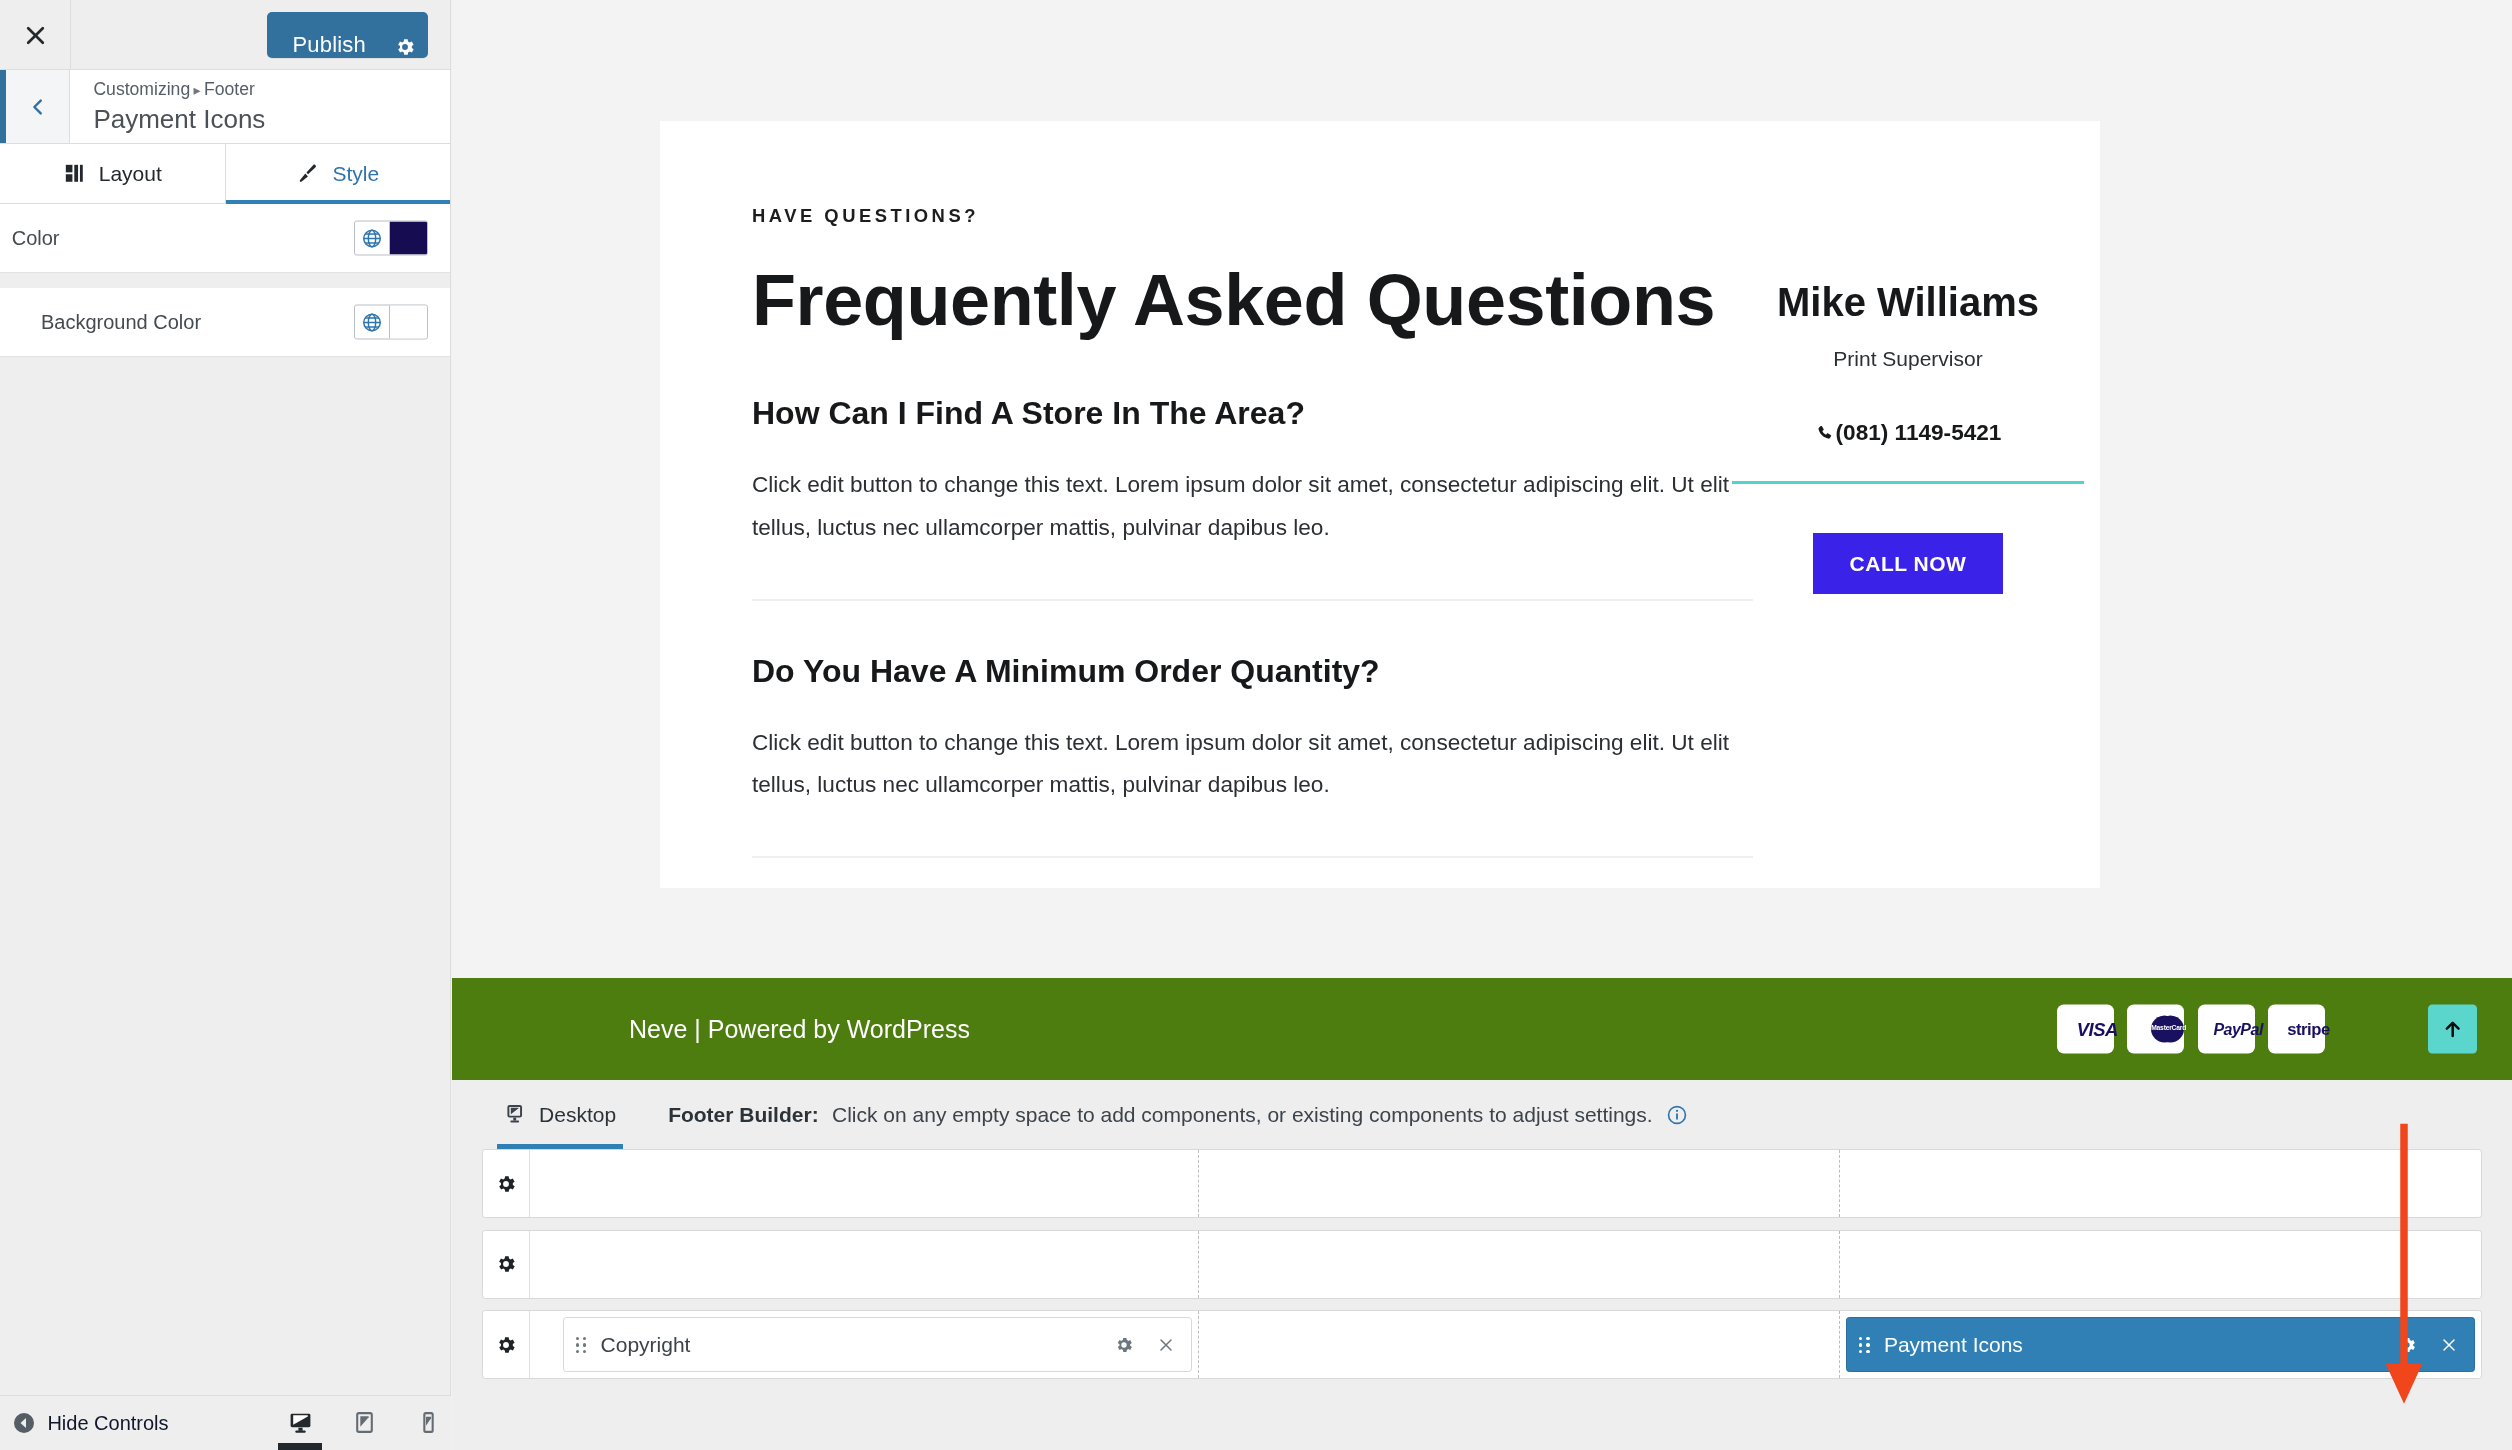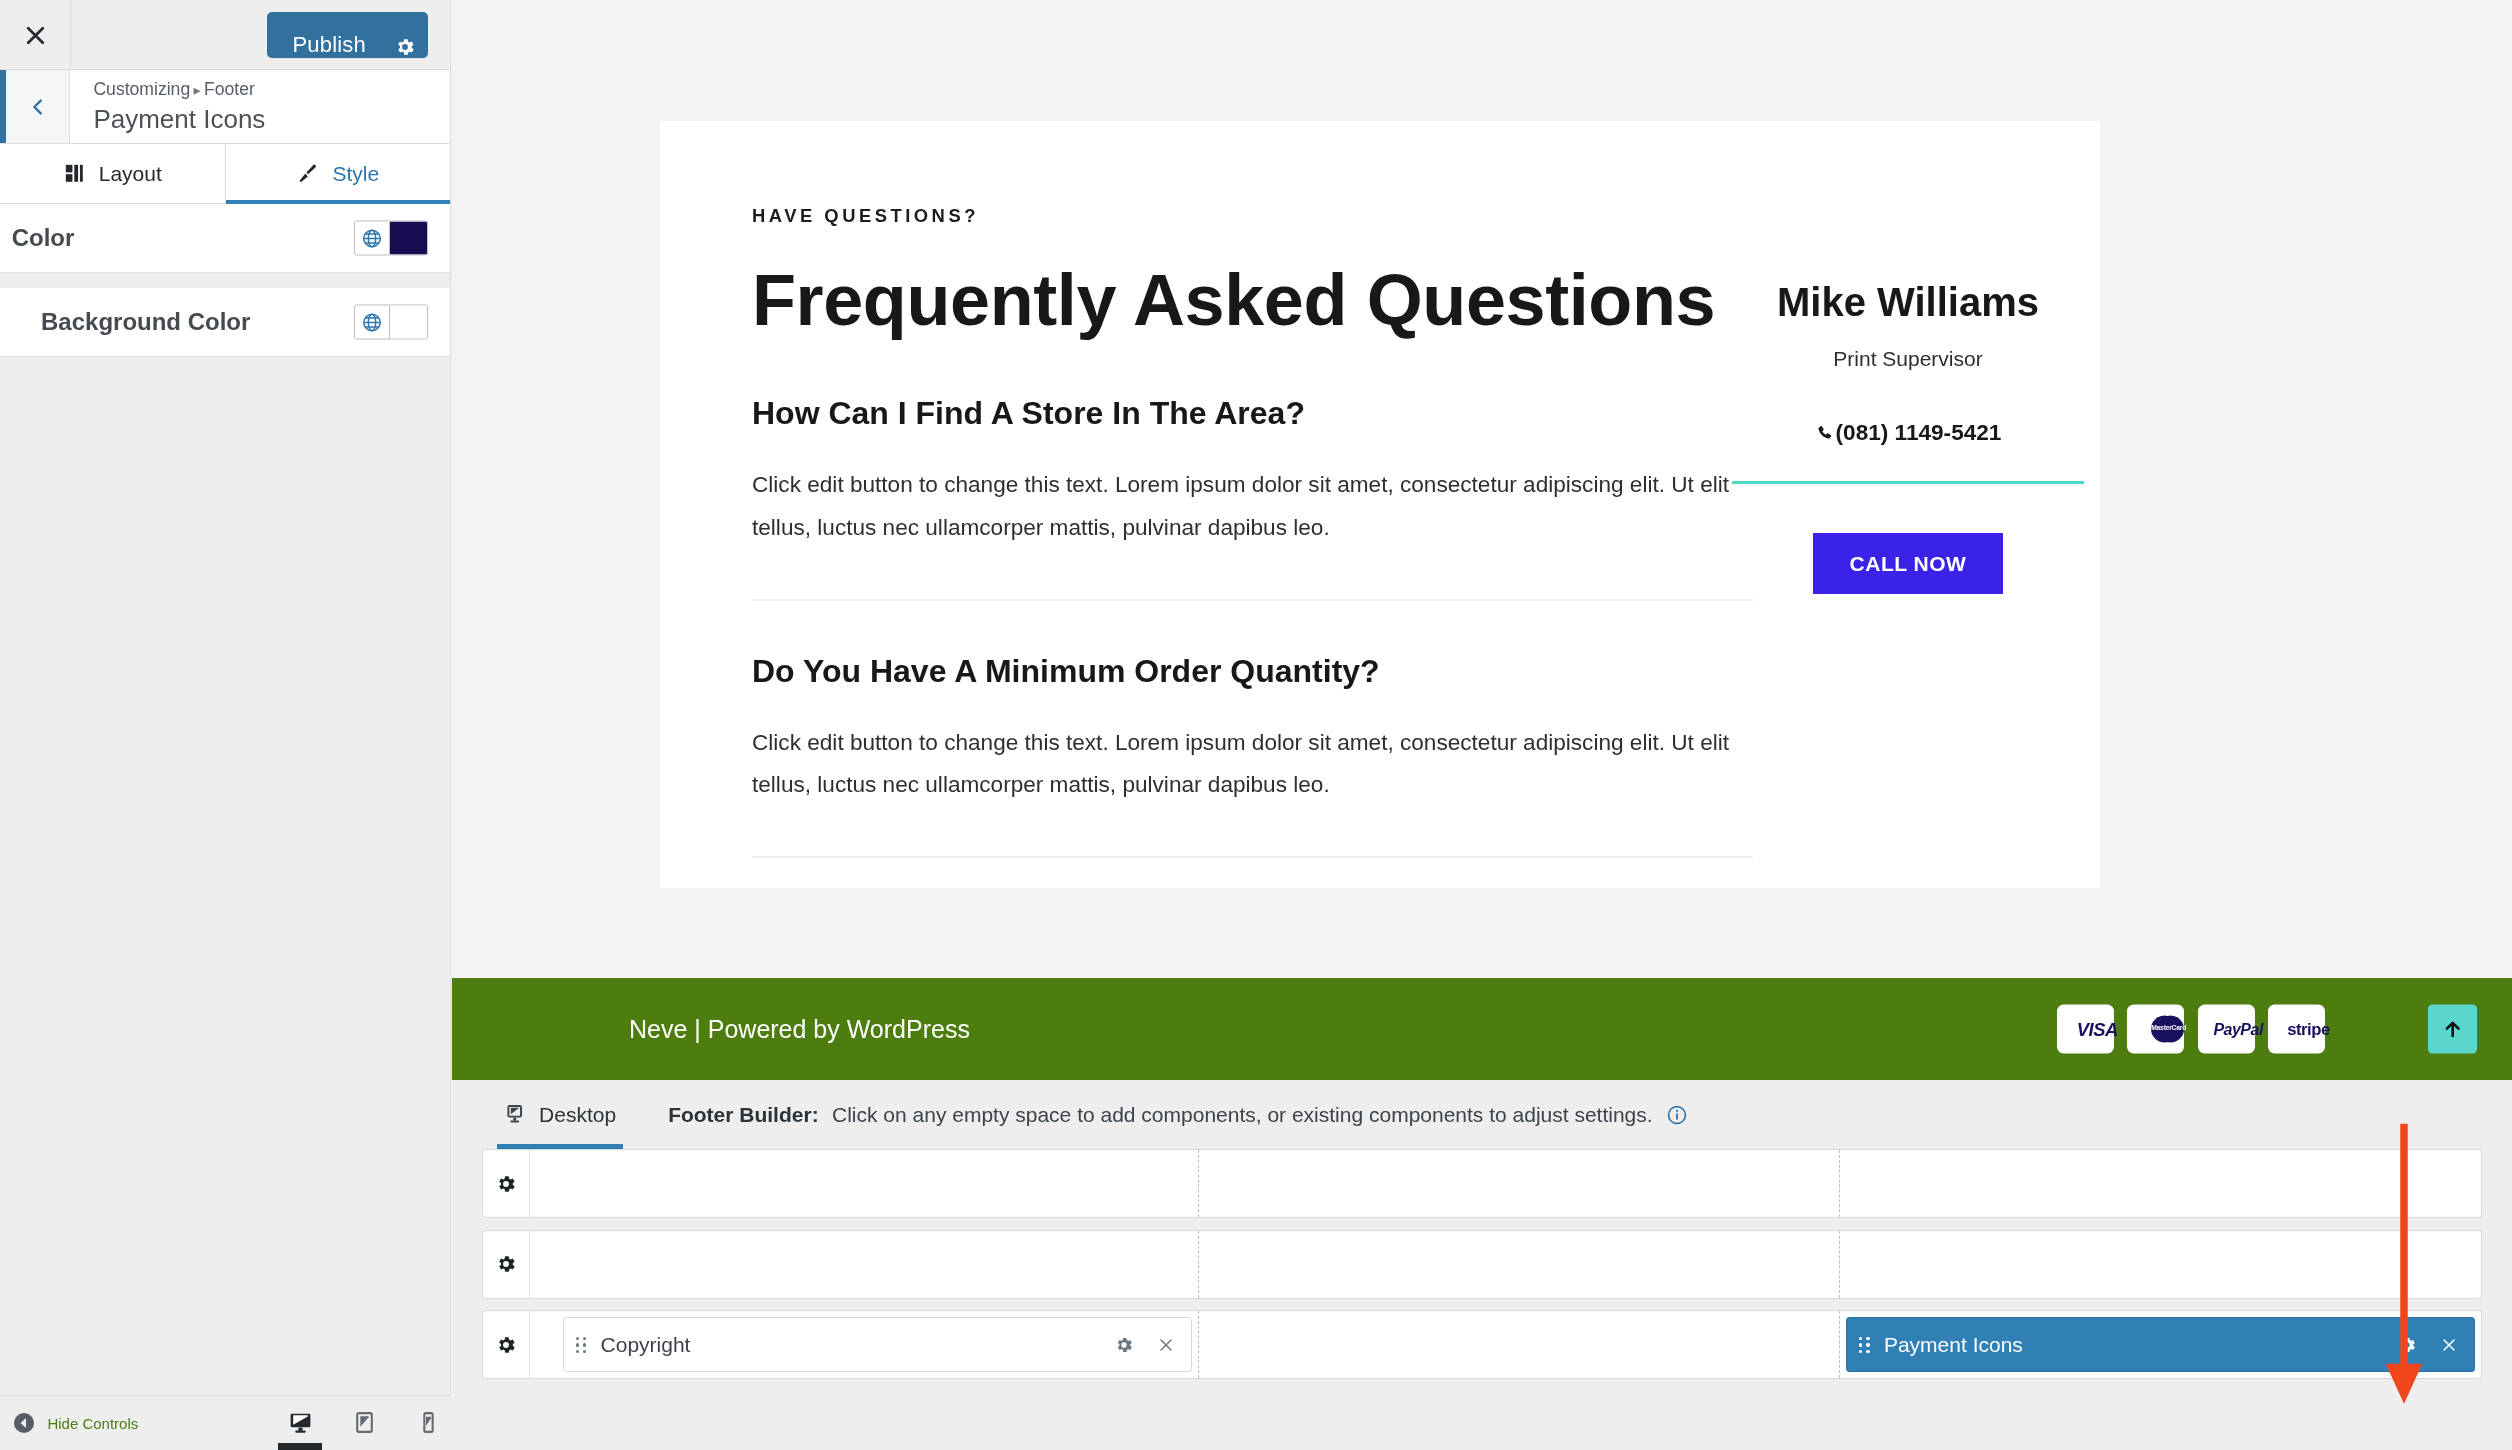--- a/index.html
+++ b/index.html
@@ -124,23 +124,23 @@
   .control-row {
     position: relative;
     background: #ffffff;
     border-bottom: 0.8px solid #e2e2e2;
     height: 69px;
     display: flex; align-items: center;
     padding: 0 22px 0 11.7px;
   }
   .control-row.spaced { margin-top: 15px; padding-left: 41px; }
   .control-label {
-    font-size: 24px;
+    font-size: 20px;
     color: #444a50;
-    font-weight: bold;
+    font-weight: normal;
   }
   .color-control {
     position: absolute; right: 22px; top: 50%;
     transform: translateY(-50%);
     display: flex;
     border: 0.8px solid #b9bfc4;
     border-radius: 2.5px;
     overflow: hidden;
     height: 35px;
     background: #fff;
@@ -161,21 +161,21 @@
     background: #eeeeee;
     border-top: 0.8px solid #dddddd;
     display: flex; align-items: center;
   }
   #hide-controls {
     display: flex; align-items: center; gap: 11.7px;
     margin-left: 11.7px;
     cursor: pointer;
   }
   #hide-controls svg.arrowcirc { width: 24px; height: 24px; }
-  #hide-controls span { font-size: 15px; color: #4d7c0f; }
+  #hide-controls span { font-size: 20px; color: #0f172a; }
   #device-btns {
     position: absolute; left: 268px; bottom: 0;
     display: flex; align-items: flex-end; height: 55px;
   }
   .device-btn {
     width: 64px; height: 55px;
     display: flex; align-items: center; justify-content: center;
     position: relative;
     cursor: pointer;
   }

